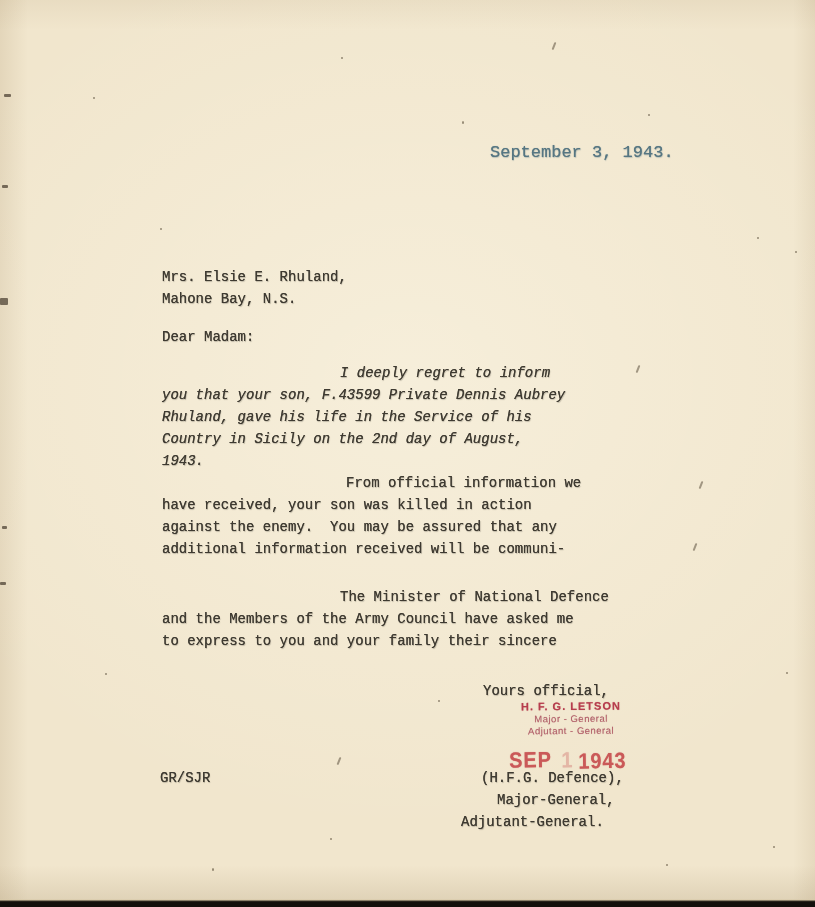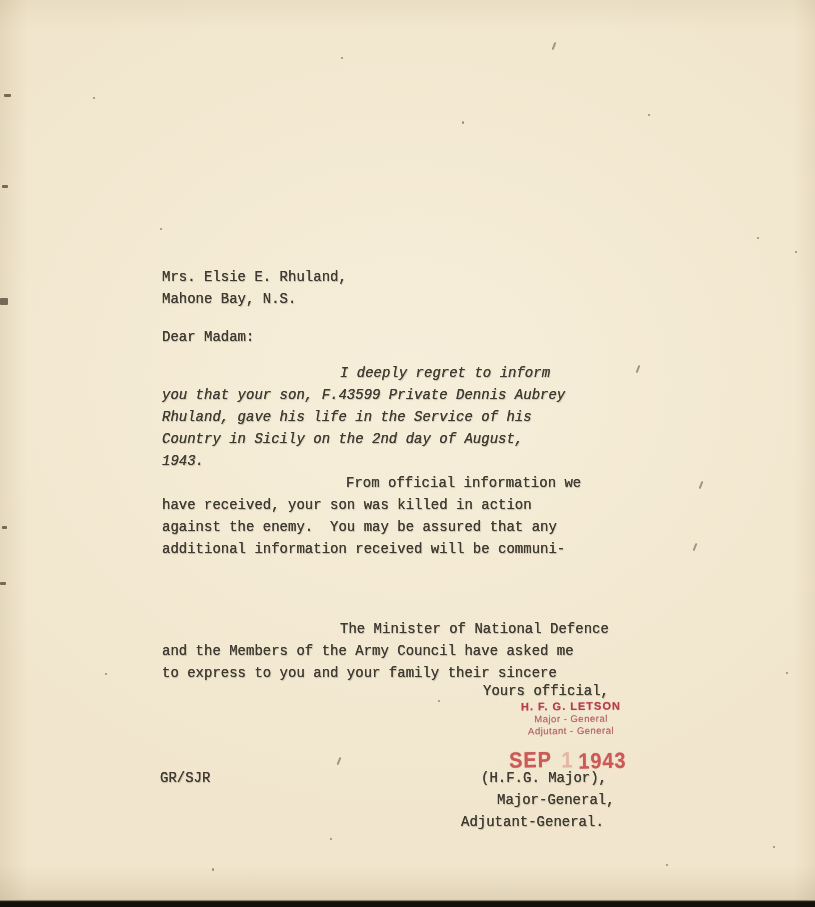--- a/index.html
+++ b/index.html
@@ -74,20 +74,21 @@
   .bottom-edge{
     position:absolute;left:0;bottom:0;width:815px;height:9px;
     background:linear-gradient(to top,#14100c 0 5px,#3d352a 6px,#d9caa9 7px,rgba(0,0,0,0) 8px);
   }
 </style>
 </head>
 <body>
 
 <div class="page">
 
+  <div class="typed date-line" style="left:490px;top:142px;">September 3, 1943.</div>
 
   <div class="typed" style="left:162px;top:266px;">
     <div class="line">Mrs. Elsie E. Rhuland,</div>
     <div class="line">Mahone Bay, N.S.</div>
   </div>
 
   <div class="typed" style="left:162px;top:326px;">Dear Madam:</div>
 
   <div class="typed" style="left:162px;top:362px;font-style:italic;">
     <div class="line first-line">I deeply regret to inform</div>
@@ -97,21 +98,21 @@
     <div class="line">1943.</div>
   </div>
 
   <div class="typed" style="left:162px;top:472px;">
     <div class="line first-line deep">From official information we</div>
     <div class="line">have received, your son was killed in action</div>
     <div class="line">against the enemy.  You may be assured that any</div>
     <div class="line">additional information received will be communi-</div>
   </div>
 
-  <div class="typed" style="left:162px;top:586px;margin-top:32px;">
+  <div class="typed" style="left:162px;top:586px;">
     <div class="line first-line">The Minister of National Defence</div>
     <div class="line">and the Members of the Army Council have asked me</div>
     <div class="line">to express to you and your family their sincere</div>
   </div>
 
   <div class="typed" style="left:483px;top:680px;">Yours official,</div>
 
   <div class="name-stamp">
     <div class="l1">H. F. G. LETSON</div>
     <div class="l2">Major - General</div>
@@ -120,21 +121,21 @@
 
   <div class="received-stamp">
     <span class="rs-month">SEP</span>
     <span class="rs-day">1</span>
     <span class="rs-year">1943</span>
   </div>
 
   <div class="typed" style="left:160px;top:767px;text-align:center;">GR/SJR</div>
 
   <div>
-    <div class="typed line" style="left:481px;top:767px;">(H.F.G. Major),</div>
+    <div class="typed line" style="left:481px;top:767px;">(H.F.G. Defence),</div>
     <div class="typed line" style="left:497px;top:789px;">Major-General,</div>
     <div class="typed line" style="left:461px;top:811px;">Adjutant-General.</div>
   </div>
 
   <div class="speck" style="left:93px;top:97px;width:2px;height:2px;"></div>
   <div class="speck" style="left:341px;top:57px;width:2px;height:2px;"></div>
   <div class="speck" style="left:462px;top:121px;width:2px;height:3px;"></div>
   <div class="speck" style="left:648px;top:114px;width:2px;height:2px;"></div>
   <div class="speck" style="left:757px;top:237px;width:2px;height:2px;"></div>
   <div class="speck" style="left:795px;top:251px;width:2px;height:2px;"></div>

